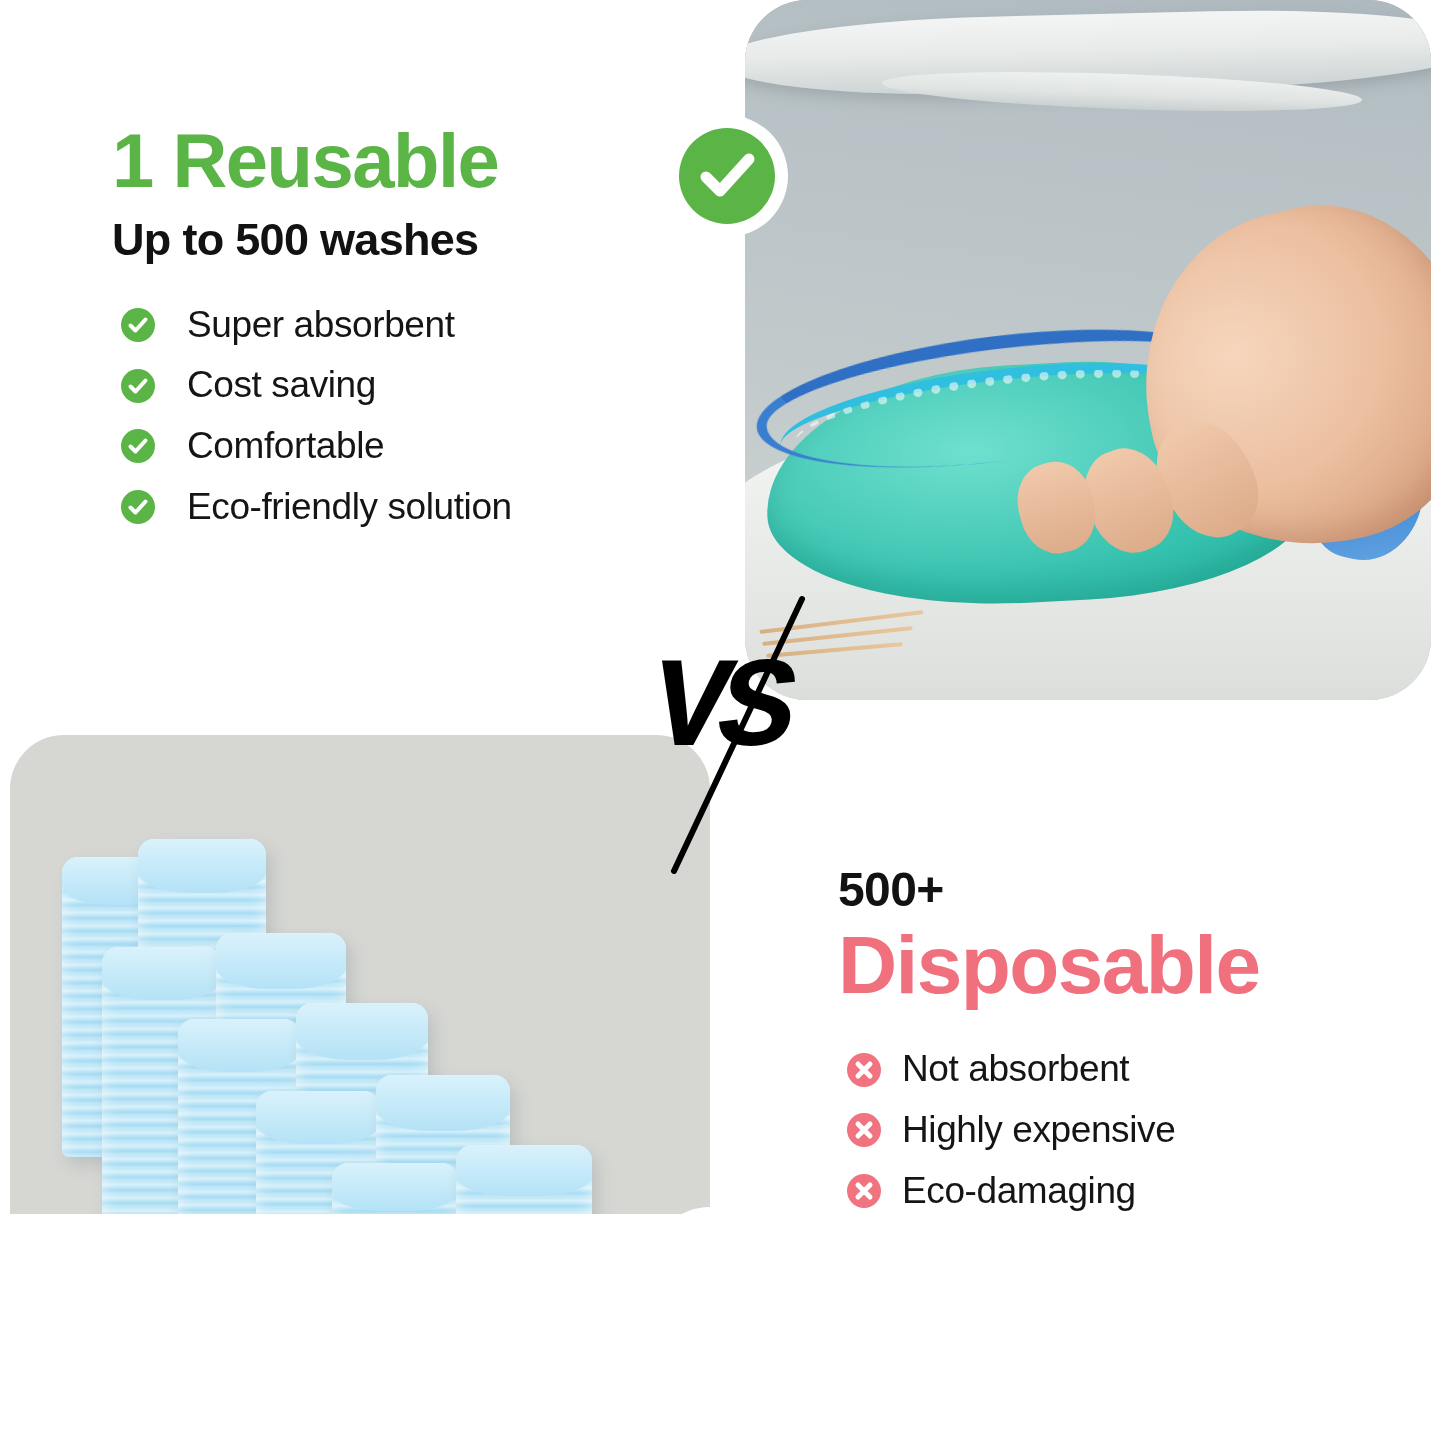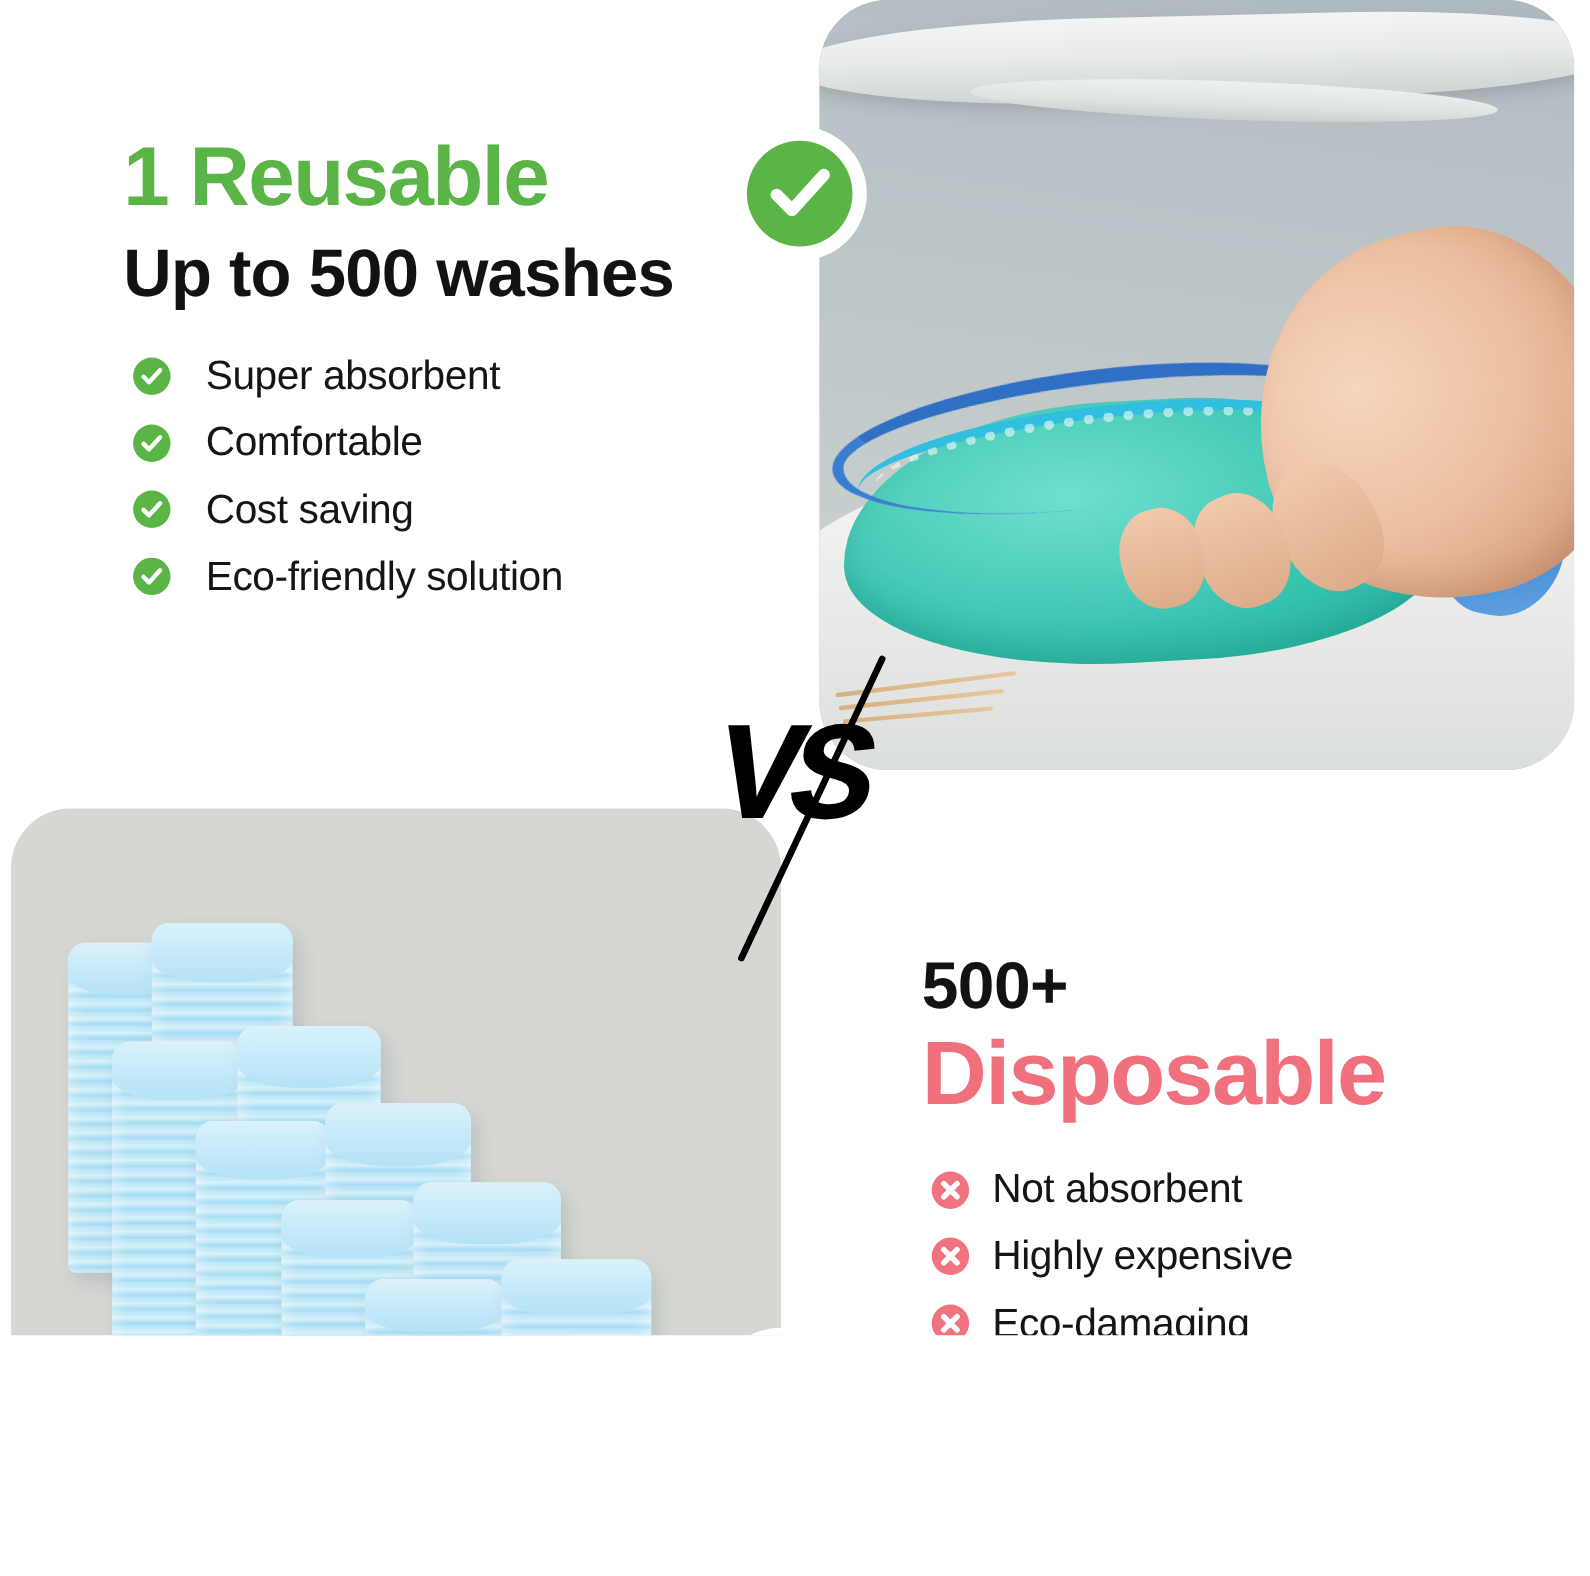--- a/index.html
+++ b/index.html
@@ -214,21 +214,21 @@
   }
   .title-reusable {
     font-size: 76px;
     font-weight: 700;
     color: #5bb546;
     letter-spacing: -1.5px;
     line-height: 1.02;
     margin: 0;
   }
   .subtitle-reusable {
-    font-size: 61px;
+    font-size: 45px;
     font-weight: 700;
     color: #121212;
     letter-spacing: -0.7px;
     margin: 16px 0 0 0;
     line-height: 1.05;
   }
   .bullets {
     margin-top: 42px;
     list-style: none;
     padding: 0;
@@ -261,21 +261,21 @@
   .ico-check svg, .ico-cross svg { display: block; width: 34px; height: 34px; }
 
   
   .block-disposable {
     position: absolute;
     left: 838px;
     top: 866px;
     width: 560px;
   }
   .count-disposable {
-    font-size: 60px;
+    font-size: 48px;
     font-weight: 700;
     color: #121212;
     letter-spacing: -0.6px;
     margin: 0;
     line-height: 1.0;
   }
   .title-disposable {
     font-size: 82px;
     font-weight: 700;
     color: #f0707e;
@@ -389,29 +389,29 @@
             </svg>
         </span>
         <span class="bullet-text">Super absorbent</span>
       </li>
       <li class="bullet">
         <span class="ico-check">
           <svg viewBox="0 0 34 34">
               <path d="M9.5 17.5 L14.5 22.5 L24.5 11.5" stroke="#ffffff" stroke-width="4" stroke-linecap="round" stroke-linejoin="round" fill="none"></path>
             </svg>
         </span>
-        <span class="bullet-text">Comfortable</span>
+        <span class="bullet-text">Cost saving</span>
       </li>
       <li class="bullet">
         <span class="ico-check">
           <svg viewBox="0 0 34 34">
               <path d="M9.5 17.5 L14.5 22.5 L24.5 11.5" stroke="#ffffff" stroke-width="4" stroke-linecap="round" stroke-linejoin="round" fill="none"></path>
             </svg>
         </span>
-        <span class="bullet-text">Cost saving</span>
+        <span class="bullet-text">Comfortable</span>
       </li>
       <li class="bullet">
         <span class="ico-check">
           <svg viewBox="0 0 34 34">
               <path d="M9.5 17.5 L14.5 22.5 L24.5 11.5" stroke="#ffffff" stroke-width="4" stroke-linecap="round" stroke-linejoin="round" fill="none"></path>
             </svg>
         </span>
         <span class="bullet-text">Eco-friendly solution</span>
       </li>
     </ul>

